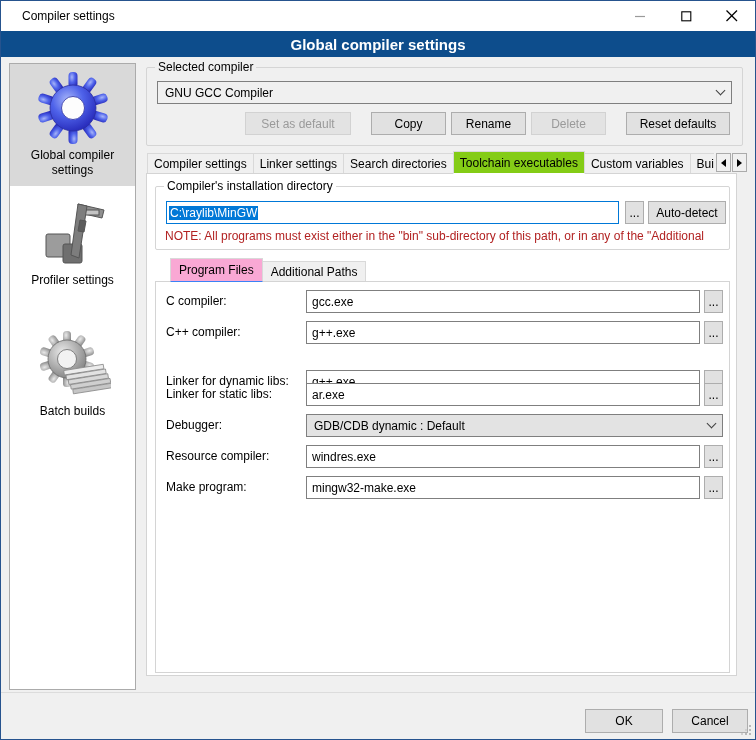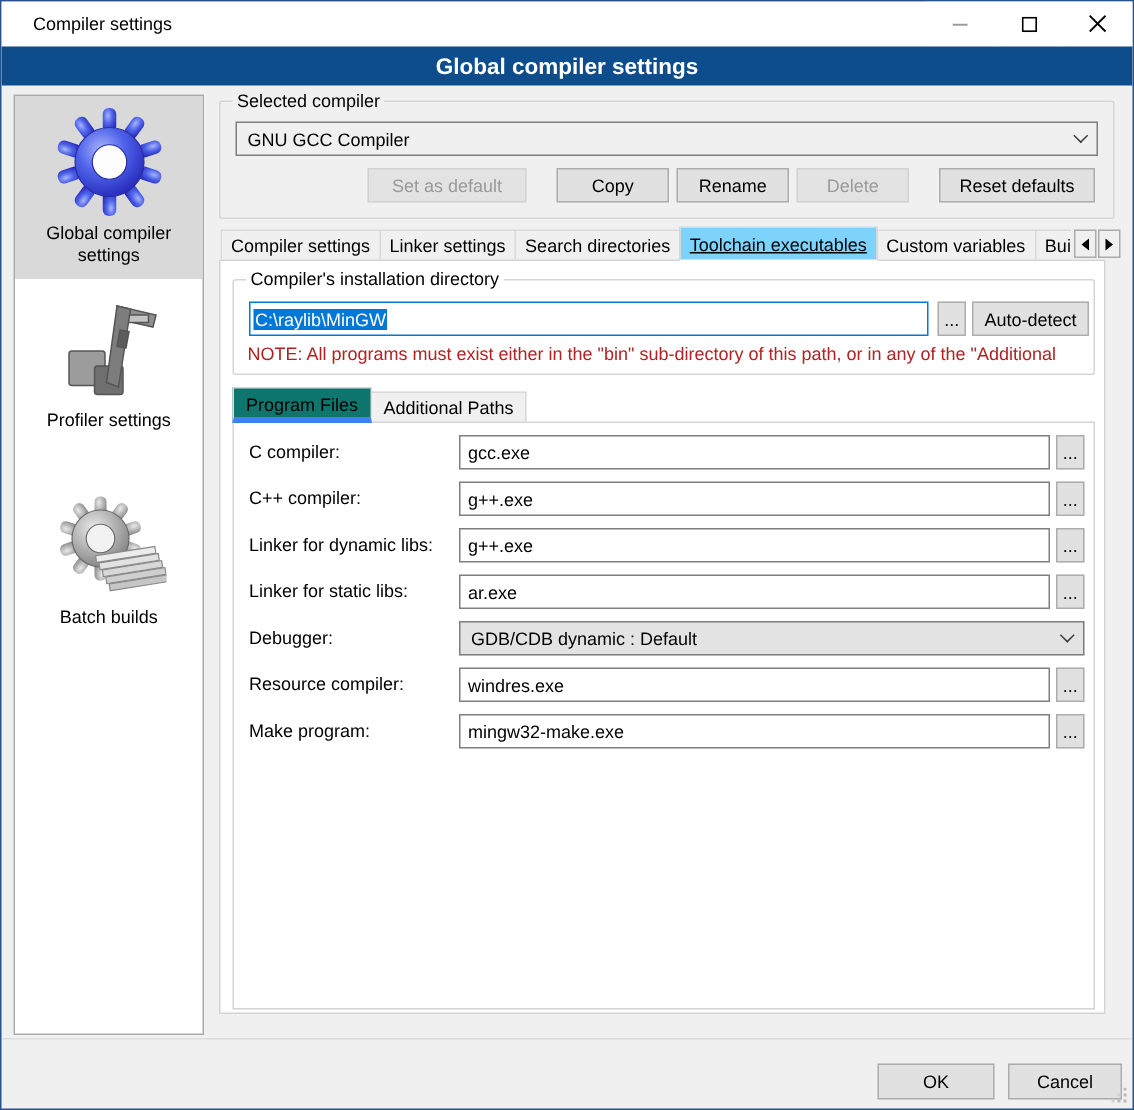--- a/index.html
+++ b/index.html
@@ -43,21 +43,21 @@
   .btn{background:#e1e1e1;border:1px solid #adadad;font:inherit;display:inline-flex;align-items:center;justify-content:center;height:23px;padding:0;}
   .btn.disabled{color:#9a9a9a;border-color:#d2d2d2;background:#e3e3e3;}
   .b-saad{width:106px;margin-right:20px;} .b-copy{width:75px;margin-right:5px;}
   .b-ren{width:75px;margin-right:5px;} .b-del{width:75px;margin-right:20px;} .b-reset{width:104px;}
 
   
   .tabstrip{position:absolute;top:150px;left:146px;width:600px;height:23px;}
   .tabs-clip{position:absolute;left:0;top:0;width:567px;height:23px;overflow:hidden;display:flex;align-items:flex-end;}
   .tab{height:21px;line-height:20px;padding:0 6px;background:#f0f0f0;border:1px solid #d9d9d9;white-space:nowrap;flex:none;}
   .tab+.tab{margin-left:-1px;}
-  .tab.active{height:23px;line-height:22px;background:#7dd3fc;position:relative;z-index:5;border-bottom:1px solid #fff;text-decoration:underline;}
+  .tab.active{height:23px;line-height:22px;background:#84cc16;position:relative;z-index:5;border-bottom:1px solid #fff;}
   .tab-arrow{position:absolute;top:2px;width:15px;height:19px;background:#f0f0f0;border:1px solid #ababab;
     display:flex;align-items:center;justify-content:center;padding:0;}
   .ta-left{left:569px;} .ta-right{left:585px;}
   .tri-l{width:0;height:0;border-top:4px solid transparent;border-bottom:4px solid transparent;border-right:5px solid #000;}
   .tri-r{width:0;height:0;border-top:4px solid transparent;border-bottom:4px solid transparent;border-left:5px solid #000;}
 
   
   .tabpanel{position:absolute;top:172px;left:145px;width:591px;height:503px;background:#fff;border:1px solid #d4d4d4;}
 
   
@@ -66,31 +66,31 @@
     display:flex;align-items:center;padding:0 2px;overflow:hidden;}
   .sel-text{background:#0078d7;color:#fff;padding:0 1px;white-space:nowrap;}
   .b-browse-dir{position:absolute;left:469px;top:14px;width:19px;}
   .b-autodetect{position:absolute;left:492px;top:14px;width:78px;}
   .note{position:absolute;left:9px;top:42px;width:564px;color:#b22222;white-space:nowrap;overflow:hidden;}
 
   
   .subtabstrip{position:absolute;left:8px;top:84px;height:24px;display:flex;align-items:flex-end;}
   .subtab{height:21px;line-height:20px;padding:0 8px;background:#f0f0f0;border:1px solid #d9d9d9;white-space:nowrap;}
   .subtab+.subtab{margin-left:-1px;text-align:center;}
-  .subtab.active{height:24px;line-height:23px;background:#0f766e;position:relative;z-index:5;border-bottom:4px solid #3b82f6;}
+  .subtab.active{height:24px;line-height:23px;background:#f9a8d4;position:relative;z-index:5;border-bottom:1px solid #3b82f6;margin-left:15px;}
   .subpanel{position:absolute;left:8px;top:107px;width:575px;height:392px;background:#fff;border:1px solid #d4d4d4;}
 
   
   .frow{position:absolute;left:0;width:100%;height:23px;}
   .flabel{position:absolute;left:10px;top:4px;white-space:nowrap;}
   .fvalue{position:absolute;left:150px;top:0;width:394px;height:23px;border:1px solid #7f7f7f;background:#fff;
     font:inherit;padding:0 5px;color:#000;}
   .b-browse{position:absolute;left:548px;top:0;width:19px;}
   .cb-debug{left:150px;top:0;width:417px;height:23px;background:#e3e3e3;}
-  .r0{top:8px;}.r1{top:39px;}.r2{top:70px;text-decoration:underline;}.r3{top:101px;}.r4{top:132px;}.r5{top:163px;}.r6{top:194px;}
+  .r0{top:8px;}.r1{top:39px;}.r2{top:88px;text-decoration:underline;}.r3{top:101px;}.r4{top:132px;}.r5{top:163px;}.r6{top:194px;}
 
   
   .footer-line{position:absolute;left:0;right:0;top:691px;height:1px;background:#dcdcdc;}
   .b-ok{position:absolute;left:584px;top:708px;width:78px;height:24px;}
   .b-cancel{position:absolute;left:671px;top:708px;width:76px;height:24px;}
   .grip{position:absolute;right:3px;bottom:3px;width:11px;height:11px;}
 </style>
 </head>
 <body>
 

